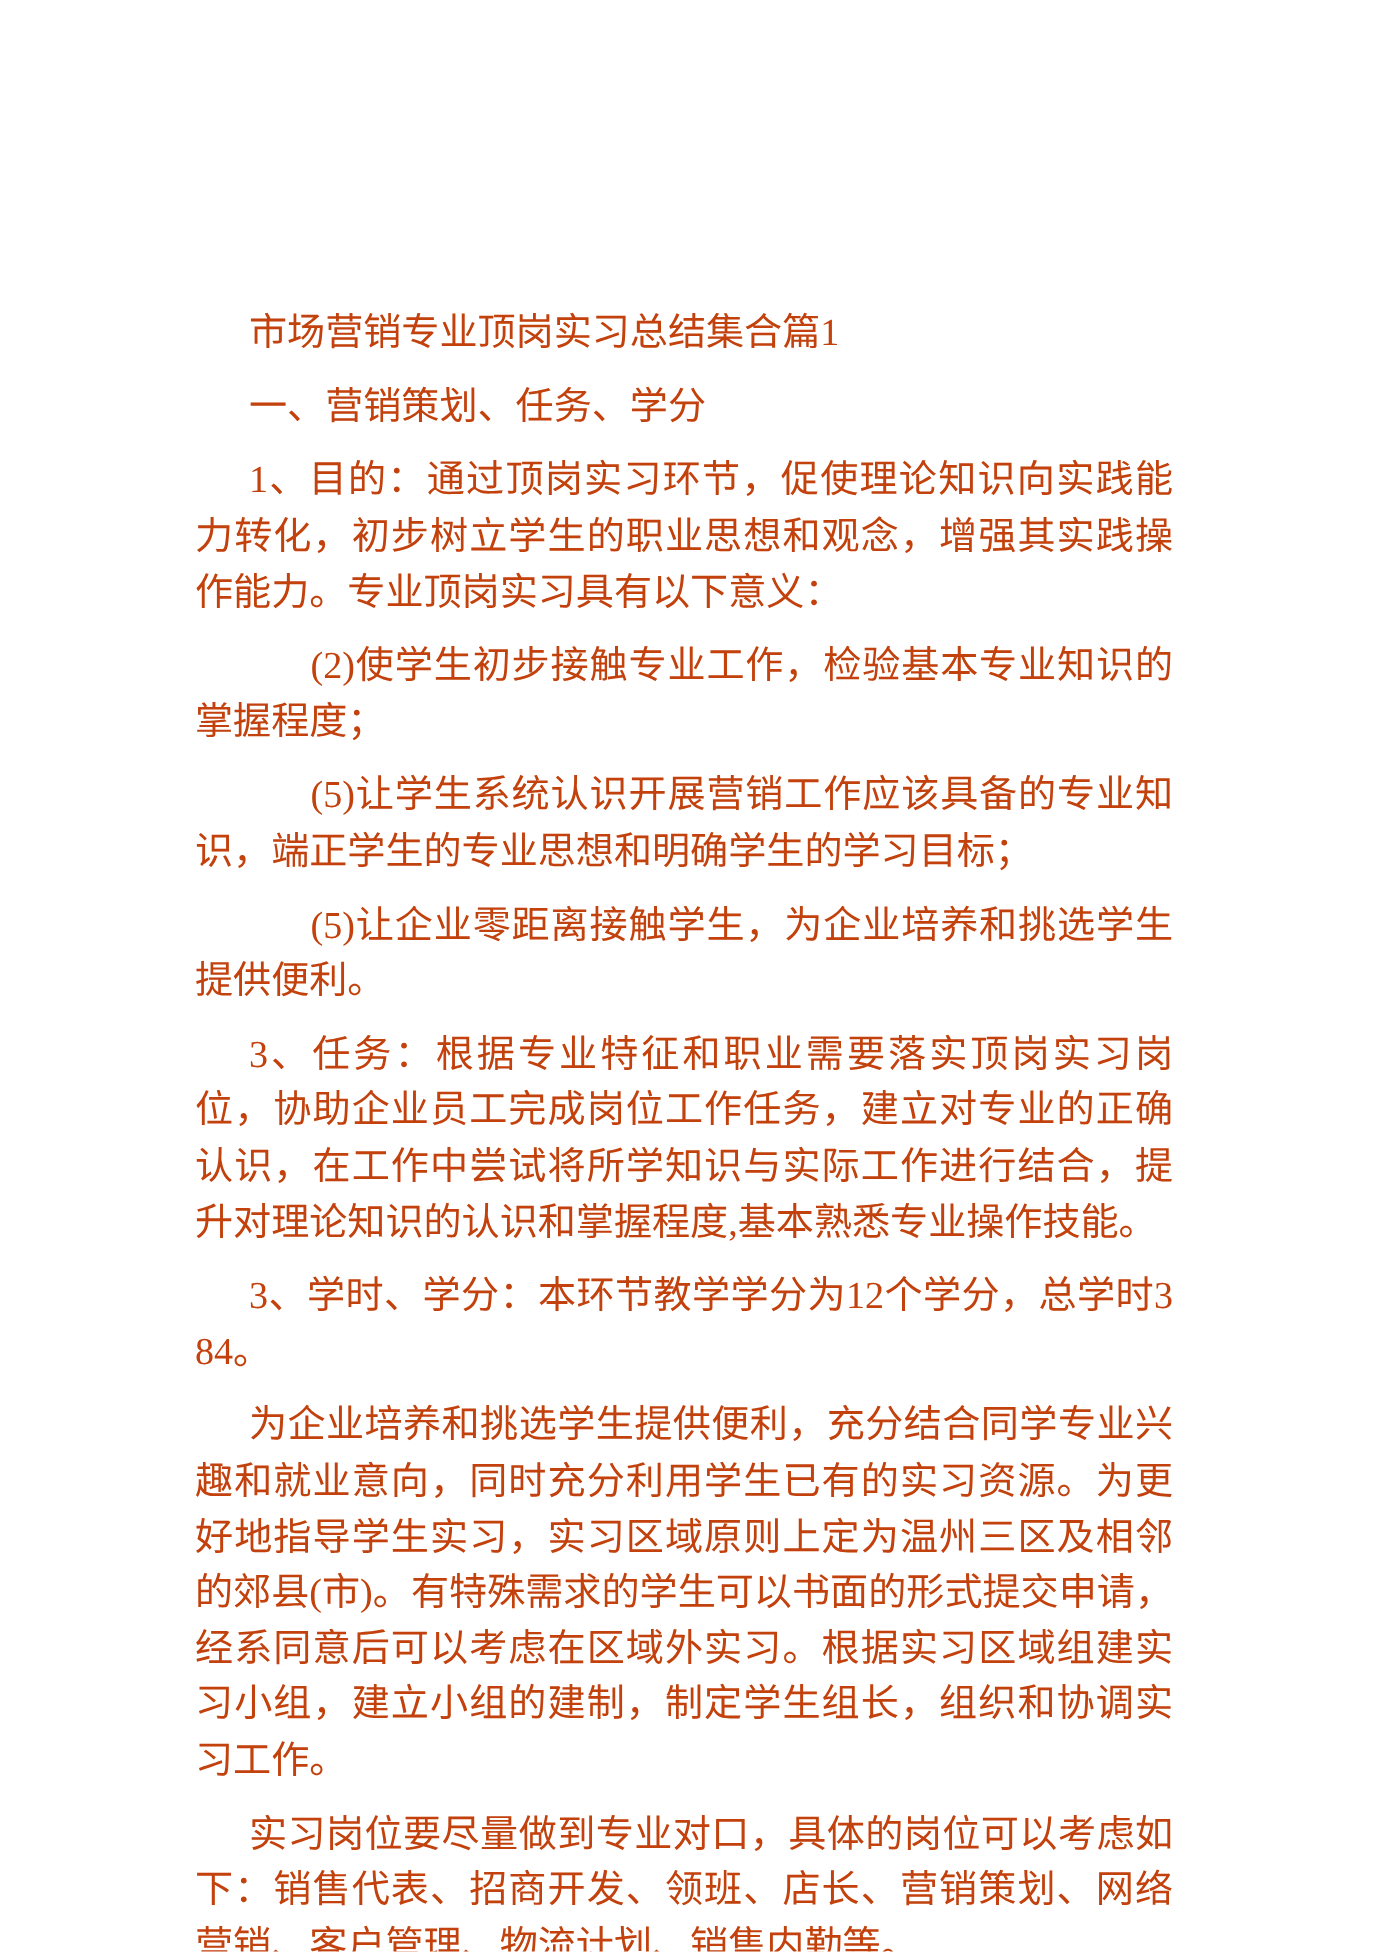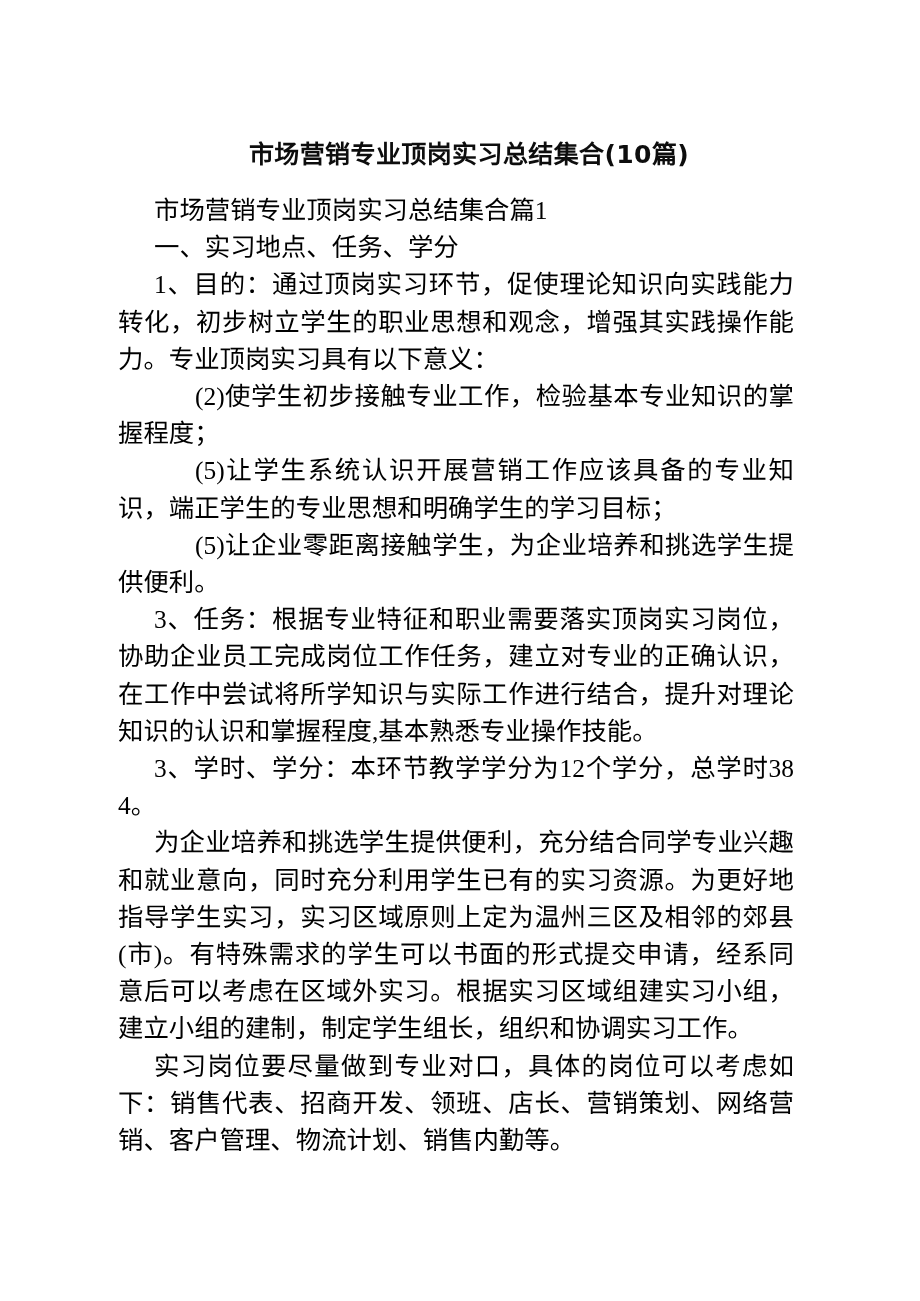--- a/index.html
+++ b/index.html
@@ -46,22 +46,22 @@
   .body-block {
     position: absolute;
     left: 118px;
     top: 192px;
     width: 676px;
   }
 
   .para {
     font-size: 25.4px;
     line-height: 37.2px;
-    color: #000000;
-    margin: 0;
+    color: #c2410c;
+    margin: 12px;
     text-align: justify;
     text-justify: inter-ideograph;
     letter-spacing: 0px;
     word-break: break-all;
     font-family: "Liberation Serif", "DejaVu Serif", serif;
   }
 
   
   .indent-1 { text-indent: 36px; }   
   .indent-2 { text-indent: 77px; }
@@ -73,25 +73,24 @@
     inset: 0;
     pointer-events: none;
     background: transparent;
   }
 </style>
 </head>
 <body>
 
 <div class="page">
 
-  <h1 class="doc-title">市场营销专业顶岗实习总结集合(10篇)</h1>
 
   <div class="body-block">
     <p class="para indent-1">市场营销专业顶岗实习总结集合篇1</p>
-    <p class="para indent-1">一、实习地点、任务、学分</p>
+    <p class="para indent-1">一、营销策划、任务、学分</p>
     <p class="para indent-1">1、目的：通过顶岗实习环节，促使理论知识向实践能力转化，初步树立学生的职业思想和观念，增强其实践操作能力。专业顶岗实习具有以下意义：</p>
     <p class="para indent-2">(2)使学生初步接触专业工作，检验基本专业知识的掌握程度；</p>
     <p class="para indent-2">(5)让学生系统认识开展营销工作应该具备的专业知识，端正学生的专业思想和明确学生的学习目标；</p>
     <p class="para indent-2">(5)让企业零距离接触学生，为企业培养和挑选学生提供便利。</p>
     <p class="para indent-1">3、任务：根据专业特征和职业需要落实顶岗实习岗位，协助企业员工完成岗位工作任务，建立对专业的正确认识，在工作中尝试将所学知识与实际工作进行结合，提升对理论知识的认识和掌握程度,基本熟悉专业操作技能。</p>
     <p class="para indent-1">3、学时、学分：本环节教学学分为12个学分，总学时384。</p>
     <p class="para indent-1">为企业培养和挑选学生提供便利，充分结合同学专业兴趣和就业意向，同时充分利用学生已有的实习资源。为更好地指导学生实习，实习区域原则上定为温州三区及相邻的郊县(市)。有特殊需求的学生可以书面的形式提交申请，经系同意后可以考虑在区域外实习。根据实习区域组建实习小组，建立小组的建制，制定学生组长，组织和协调实习工作。</p>
     <p class="para indent-1">实习岗位要尽量做到专业对口，具体的岗位可以考虑如下：销售代表、招商开发、领班、店长、营销策划、网络营销、客户管理、物流计划、销售内勤等。</p>
 
   </div>

